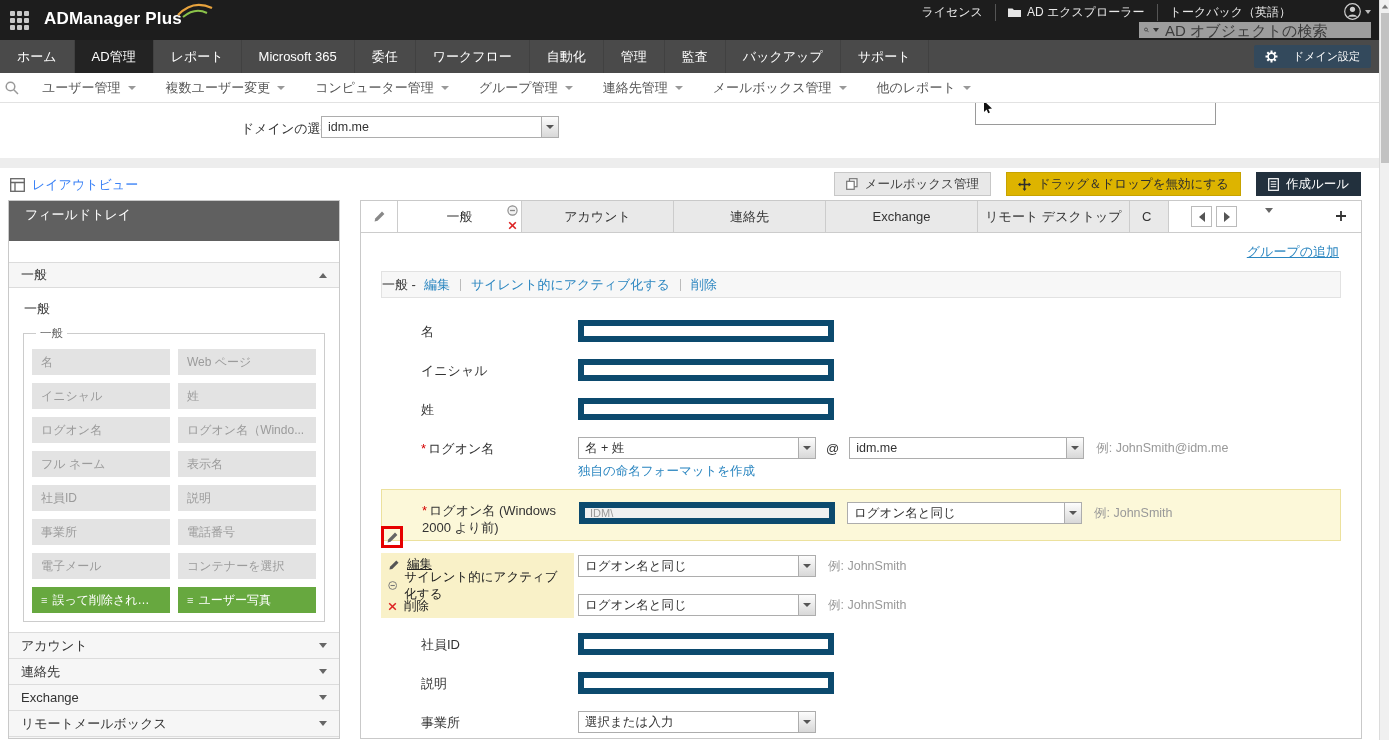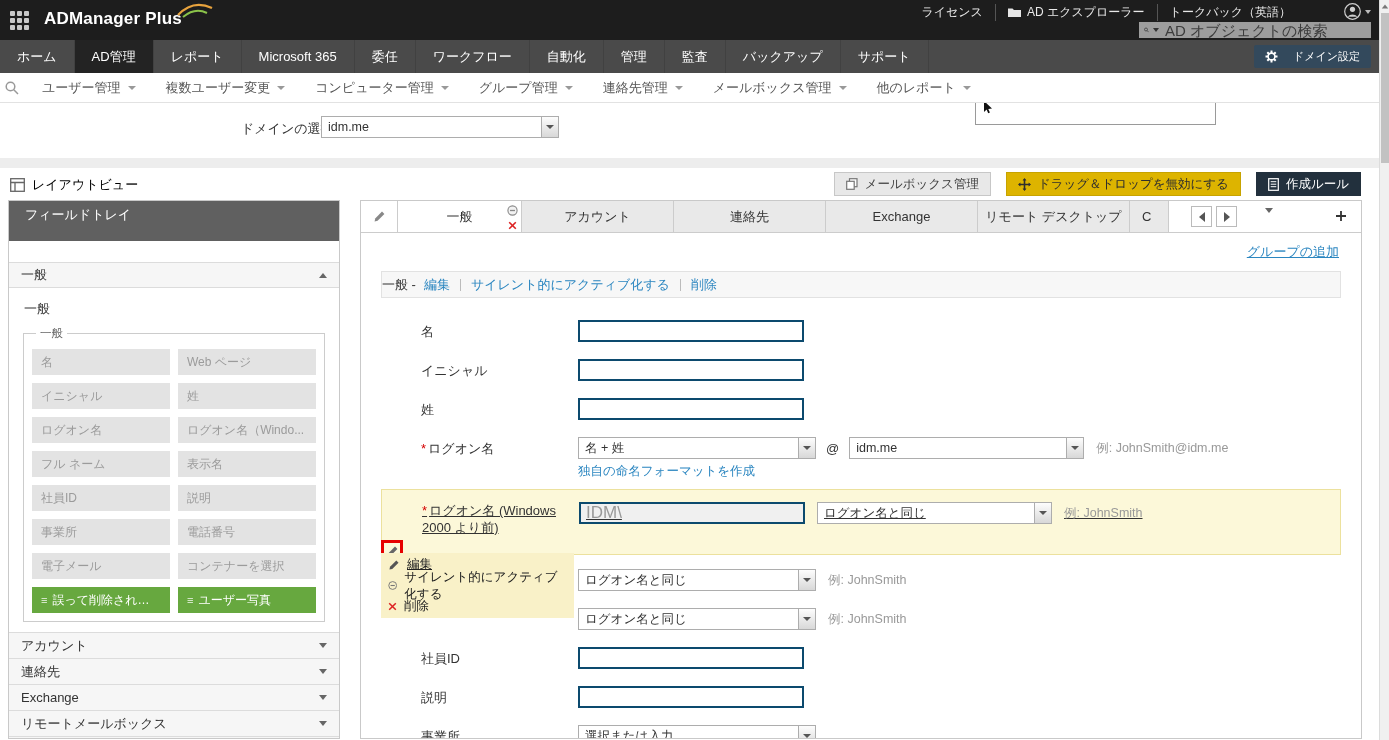--- a/index.html
+++ b/index.html
@@ -44,21 +44,21 @@
   
   .domainrow { position:absolute; top:104px; left:8px; right:28px; height:52px; background:#fff; }
   .dlabel { position:absolute; left:233px; top:16px; }
   .dsel { position:absolute; left:313px; top:12px; }
   .partialbox { position:absolute; left:975px; top:100px; width:241px; height:25px;
                 border:1px solid #9a9a9a; border-top:none; background:#fff; }
   .partialbox svg { position:absolute; left:7px; top:1px; }
   .band { position:absolute; top:158px; left:0; right:0; height:10px; background:#ededed; }
   
   .layoutrow { position:absolute; top:168px; left:0; right:0; height:32px; background:#fff; }
-  .lv { position:absolute; left:10px; top:8px; display:flex; gap:7px; align-items:center; color:#000000; }
+  .lv { position:absolute; left:10px; top:8px; display:flex; gap:7px; align-items:center; color:#3b82f6; }
   .lbtns { position:absolute; right:28px; top:4px; display:flex; gap:15px; }
   .btn { height:24px; display:flex; align-items:center; gap:7px; font-size:12.5px; padding:0 11px; cursor:pointer; white-space:nowrap; }
   .btn-copy { background:#e8e8e8; border:1px solid #c7c7c7; color:#444; }
   .btn-dnd  { background:#ddb400; border:1px solid #c7a300; color:#2e2e2e; }
   .btn-rule { background:#22303d; border:1px solid #22303d; color:#fff; }
   
   .sidebar { position:absolute; left:8px; top:200px; width:332px; height:539px; background:#fff;
              border:1px solid #c9c9c9; overflow:hidden; }
   .tray-h { height:40px; background:#606060; color:#fff; line-height:28px; padding-left:16px; }
   .acc { height:26px; border-top:1px solid #dcdcdc; background:#f6f6f6; display:flex;
@@ -96,36 +96,36 @@
   .secbar { margin:0 20px; height:27px; background:#f7f7f7; border:1px solid #e2e2e2;
             display:flex; align-items:center; padding:0 0; }
   .secbar .t { color:#333; margin-right:8px; }
   .seclink { color:#2b86c0; cursor:pointer; }
   .secsep { width:1px; height:12px; background:#bbb; margin:0 10px; }
   
   .gform { padding:22px 0 0 60px; position:relative; }
   .frow { display:flex; align-items:center; margin-bottom:17px; min-height:22px; }
   .flabel { width:157px; flex-shrink:0; color:#333; line-height:17px; }
   .req { color:#d40000; margin-right:2px; }
-  .ti { width:226px; height:22px; border:2px solid #0c4a6e; font-size:17px; padding:0 5px;
+  .ti { width:256px; height:22px; border:6px solid #0c4a6e; font-size:11px; padding:0 5px;
         font-family:inherit; outline:none; color:#333; background:#fff; }
   .ti.dis { background:#f0f0f0; color:#999; }
   .sel { display:inline-flex; align-items:stretch; height:22px; border:1px solid #adadad; background:#fff; cursor:pointer; }
   .sel .v { flex:1; font-size:12.5px; color:#333; line-height:20px; padding:0 6px; white-space:nowrap; overflow:hidden; }
   .sel .a { width:17px; border-left:1px solid #adadad; background:linear-gradient(#fdfdfd,#d8d8d8);
             display:flex; align-items:center; justify-content:center; }
   .sel .a .caret-d { border-top-color:#555; }
   .w238 { width:238px; } .w235 { width:235px; }
   .at { margin:0 10px; color:#333; }
   .hint { margin-left:12px; font-size:12.5px; color:#999; white-space:nowrap; }
   .frow.tight { margin-bottom:4px; }
   .fmtrow { padding-left:157px; margin-bottom:10px; height:16px; }
   .fmtrow a { color:#2b86c0; font-size:12.5px; text-decoration:none; cursor:pointer; }
   .hl { position:relative; margin:0 20px 14px -40px; background:#fcf8d9; border:1px solid #ece19d;
-        padding:12px 0 18px 40px; display:flex; align-items:flex-start;text-decoration:underline; }
+        padding:12px 0 4px 40px; display:flex; align-items:flex-start; }
   .hl .ctrl { display:flex; align-items:center; }
   .pencil-annot { position:absolute; left:-1px; bottom:-8px; width:22px; height:22px;
                   border:3px solid #e60000; display:flex; align-items:center; justify-content:center; cursor:pointer; }
   .ctx { position:absolute; left:20px; top:352px; width:193px; background:#f9f1c8; z-index:6; padding:1px 0; }
   .ctx-item { display:flex; align-items:center; gap:7px; height:21px; padding:0 7px; font-size:12.5px; color:#222; cursor:pointer; }
   .ctx-item.first .cl { text-decoration:underline; }
   
   .scrollbar { position:absolute; right:0; top:0; width:10px; height:740px; background:#f0f0f0;
                border-left:1px solid #dcdcdc; z-index:60; }
   .sb-up { height:12px; display:flex; align-items:center; justify-content:center; cursor:pointer; }

